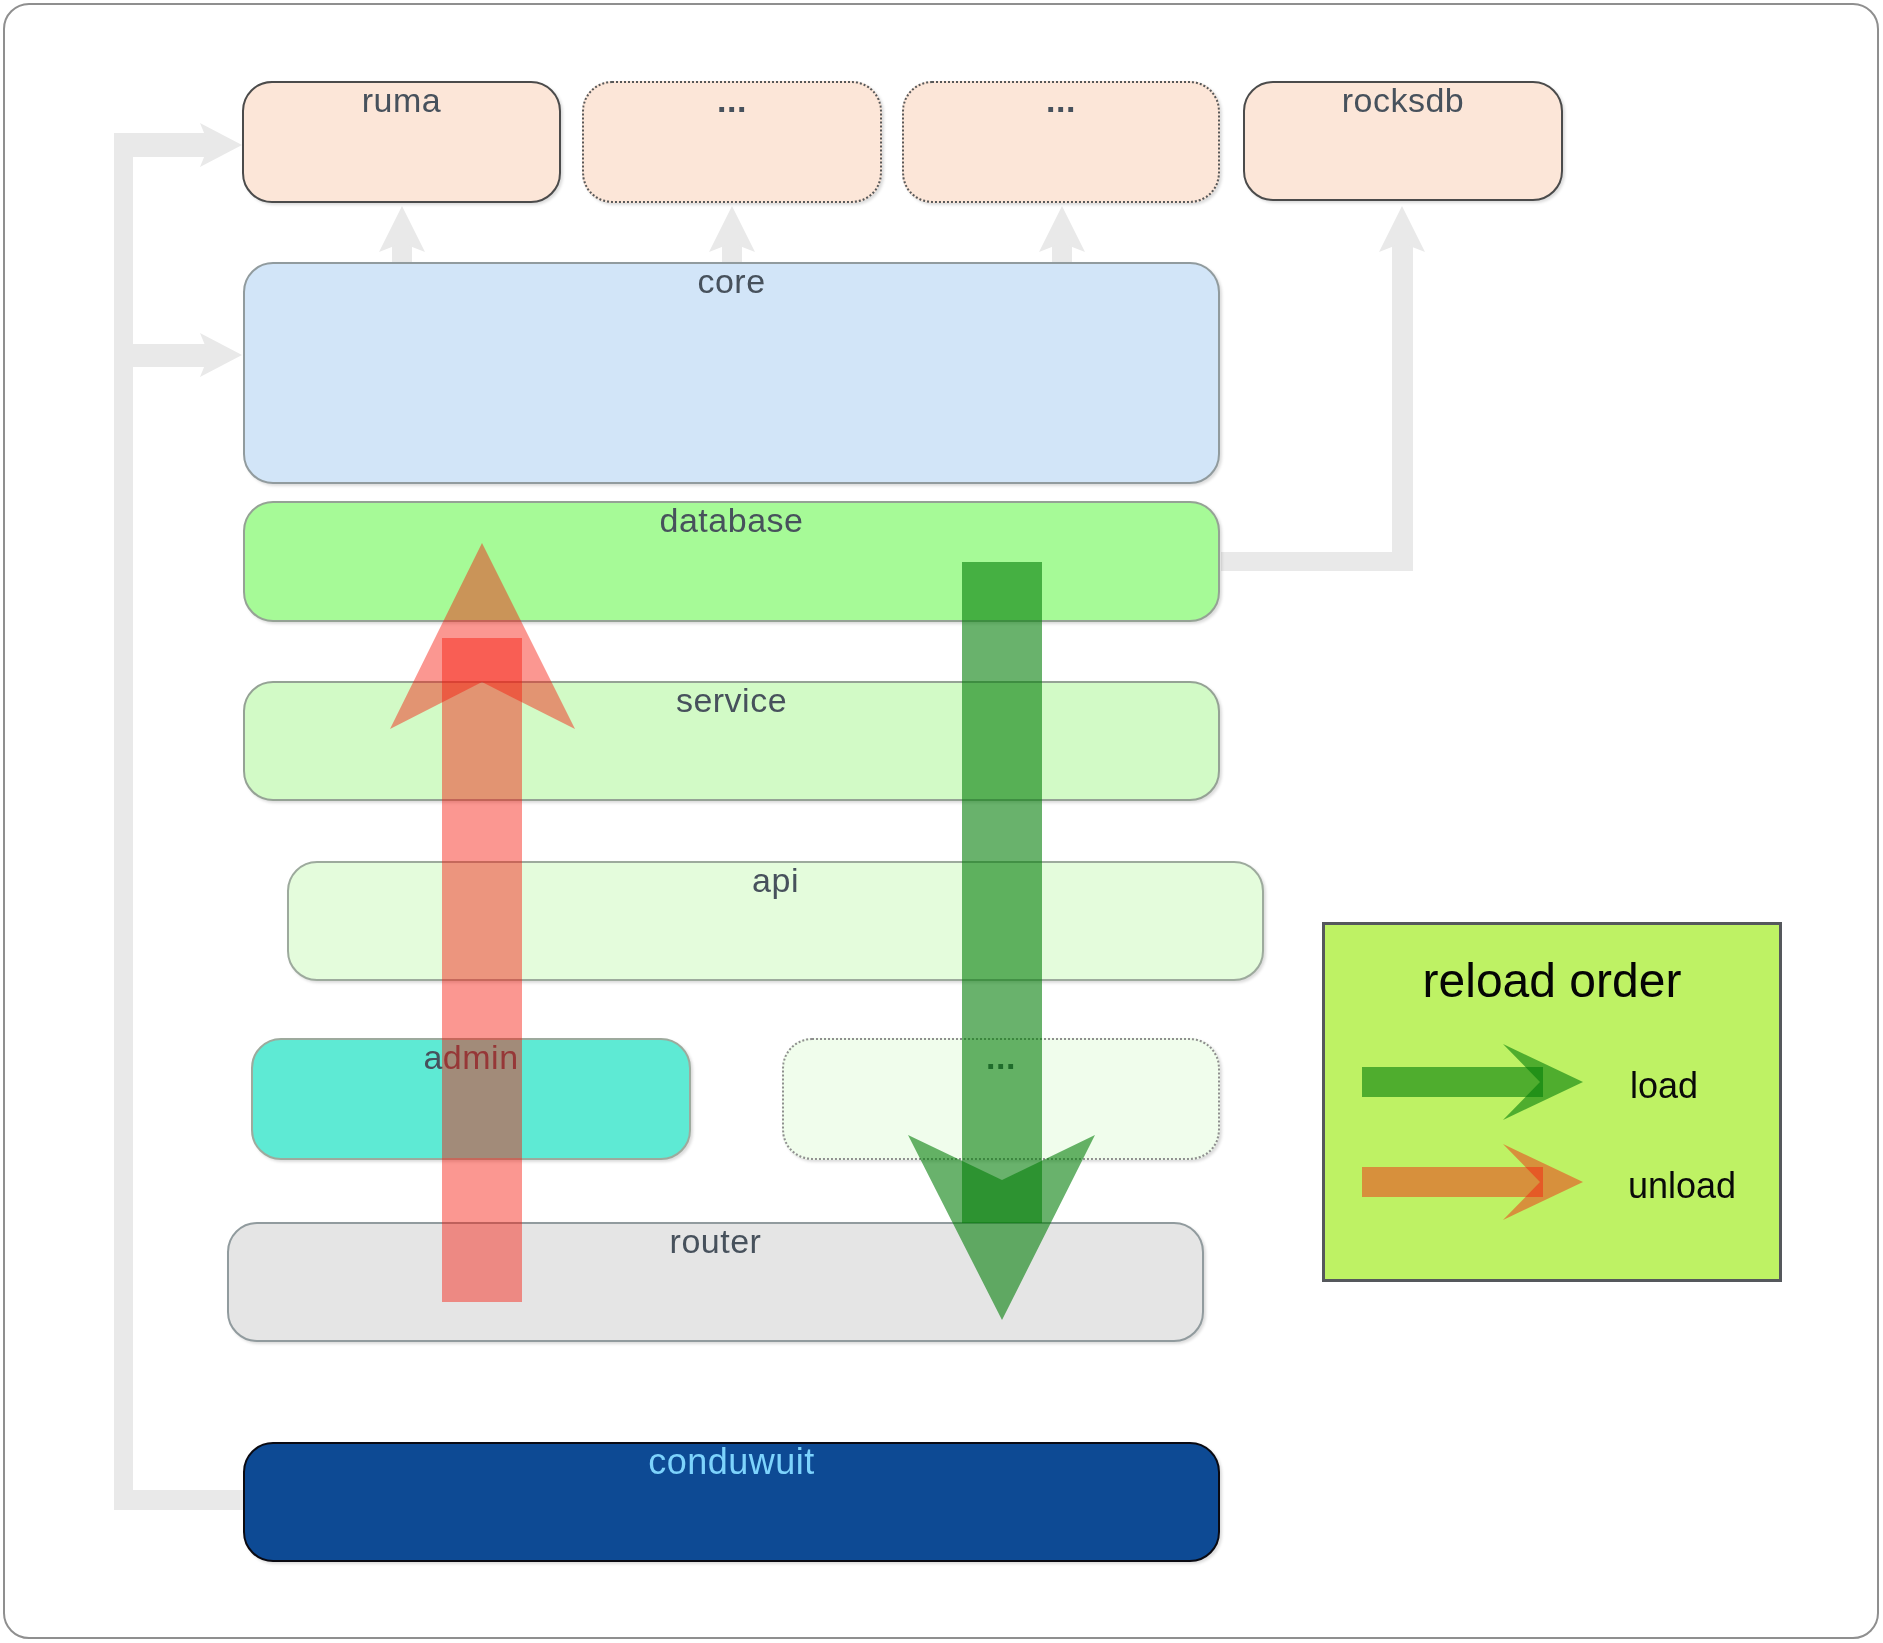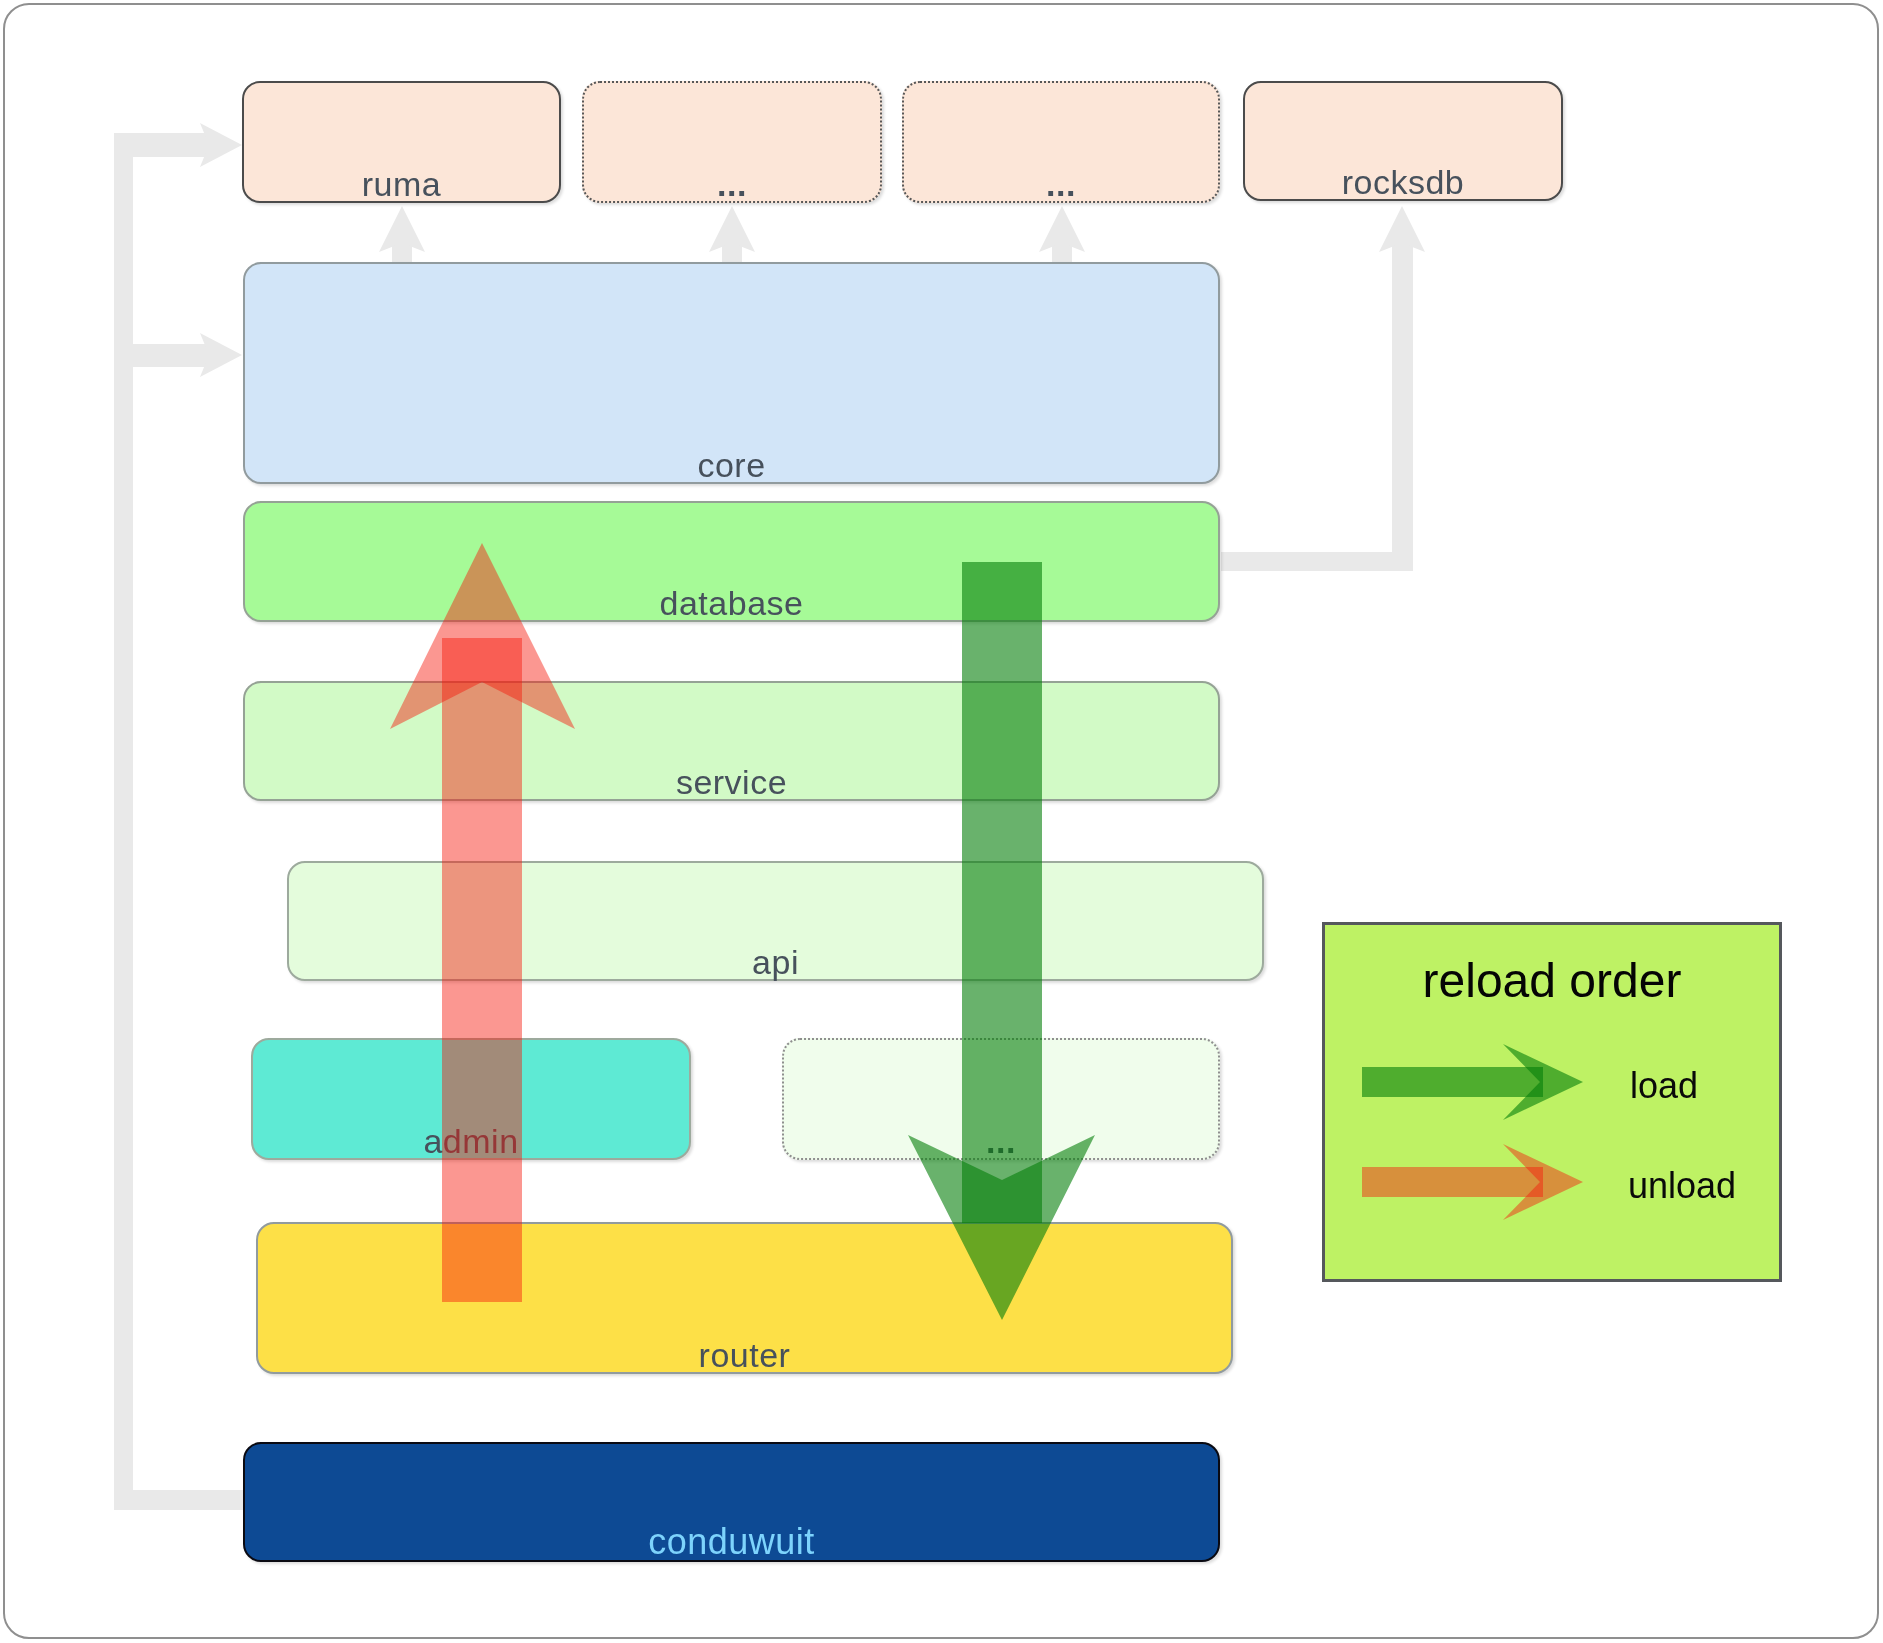--- a/index.html
+++ b/index.html
@@ -11,22 +11,22 @@
   }
   .frame{
     position:absolute;left:3px;top:3px;right:4px;bottom:4px;
     border:2.5px solid #8f8f8f;border-radius:26px;background:#ffffff;
   }
   svg.layer{position:absolute;left:0;top:0;}
   svg.connectors{z-index:1;}
   svg.flows{z-index:5;pointer-events:none;}
   .box{
     position:absolute;z-index:3;
-    display:flex;align-items:flex-end;justify-content:center;
-    border-radius:18px;
+    display:flex;align-items:flex-start;justify-content:center;
+    border-radius:30px;
     box-shadow:2px 2px 3px rgba(0,0,0,0.14);
     box-sizing:border-box;
   }
   .box .lbl{
     font-size:34px;color:#47515c;line-height:1;
     letter-spacing:0.5px;
   }
   .b-solid-dark{border:2.5px solid #4b4b4b;}
   .b-dot-dark{border:2.5px dotted #585858;}
   .b-gray{border:2px solid #919b9e;}
@@ -108,21 +108,21 @@
     <span class="lbl">api</span>
   </div>
 
   <div class="box b-green-lt" style="left: 243px; top: 1038px; width: 440px; height: 122px; background: #5eead4; margin-left: 8px;">
     <span class="lbl">admin</span>
   </div>
   <div class="box b-dot-gray" style="left: 782px; top: 1038px; width: 438px; height: 122px; background: rgb(240, 253, 236);">
     <span class="lbl dots">...</span>
   </div>
 
-  <div class="box b-gray" style="left: 256px; top: 1222px; width: 977px; height: 152px; background: #fde047;">
+  <div class="box b-gray" style="left: 227px; top: 1222px; width: 977px; height: 120px; background: #e5e5e5;">
     <span class="lbl">router</span>
   </div>
   <div class="box b-dark" style="left: 243px; top: 1442px; width: 977px; height: 120px; background: rgb(13, 74, 148);">
     <span class="lbl conduwuit-lbl" style="color: #7dd3fc;">conduwuit</span>
   </div>
 
   <div class="legend" style="background: #bef264;">
     <div class="legend-title">reload order</div>
     <div class="legend-item-label legend-label-load">load</div>
     <div class="legend-item-label legend-label-unload">unload</div>

